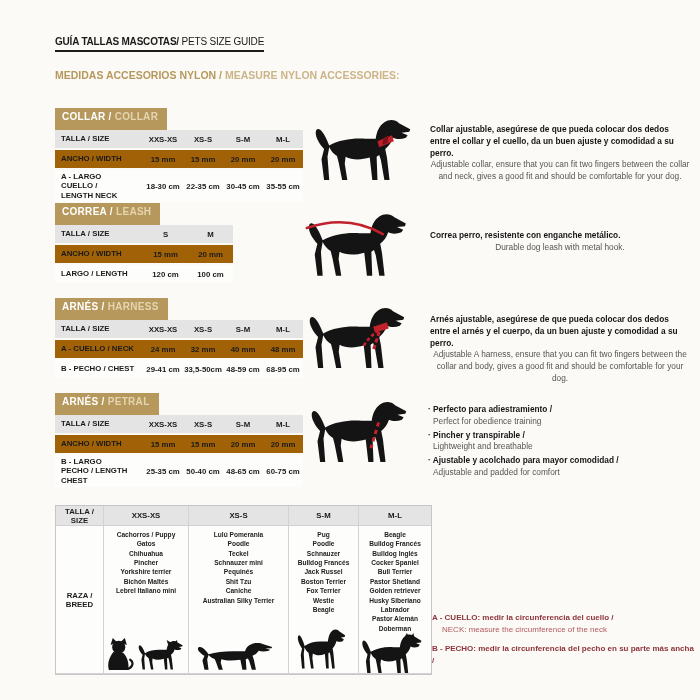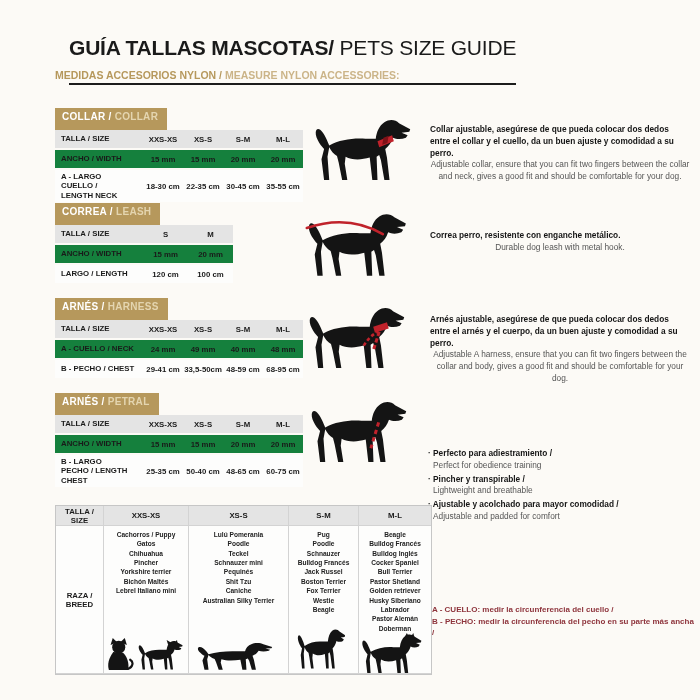--- a/index.html
+++ b/index.html
@@ -2,53 +2,53 @@
 <html><head>
 <meta charset="utf-8">
 <style>
   html,body { margin:0; padding:0; }
   .canvas {
     position:relative; width:700px; height:700px; background:#fcfaf6;
     font-family:"Liberation Sans", sans-serif; color:#1a1a1a; overflow:hidden;
   }
   
   .title {
-    position:absolute; left:69px; top:36px; font-size:21px; letter-spacing:-0.2px;
-    border-bottom:2px solid #1c1c1c; padding-bottom:23px; white-space:nowrap;
+    position:absolute; left:55px; top:36px; font-size:10px; letter-spacing:-0.2px;
+    border-bottom:2px solid #1c1c1c; padding-bottom:3px; white-space:nowrap;
   }
   .title .b { font-weight:bold; }
   .subtitle { position:absolute; left:55px; top:69px; font-size:10.5px; font-weight:bold; white-space:nowrap; }
   .subtitle .p1 { color:#b6985c; }
   .subtitle .p2 { color:#cbb488; }
   
   .badge {
     position:absolute; background:#b6985c; color:#fff; font-weight:bold;
     font-size:10px; padding:3px 9px 11px 7px; letter-spacing:0.3px; white-space:nowrap;
   }
   .badge .p2 { color:#e4d5b0; }
   
   .sizetable { position:absolute; }
   .trow { display:flex; margin-bottom:2px; }
   .trow.r1 { background:#e4e4e4; }
-  .trow.r2 { background:#15803d; }
+  .trow.r2 { background:#a16207; }
   .trow.r3 { background:#fdfdfc; }
   .lab {
     width:88px; min-height:18px; padding:2px 2px 2px 6px; box-sizing:border-box;
     font-weight:bold; font-size:7.8px; display:flex; align-items:center; line-height:1.2;
   }
   .val {
     width:40px; min-height:18px; font-size:7.8px; font-weight:bold;
     display:flex; align-items:center; justify-content:center; text-align:center;
   }
   .w3 .val { width:45px; }
   
   .desc { position:absolute; width:260px; font-size:8.3px; line-height:1.42; }
   .desc .es { font-weight:bold; color:#151515; }
   .desc .en { color:#555;text-align:center; }
-  .bullets { position:absolute; width:250px; font-size:8.3px; line-height:1.42;margin-top:44px; }
+  .bullets { position:absolute; width:250px; font-size:8.3px; line-height:1.42; }
   .bullets .es { font-weight:bold; color:#151515; }
   .bullets .es::before { content:"· "; }
   .bullets .en { color:#555; padding-left:5px; margin-bottom:2px; }
   
   .dogimg { position:absolute; fill:#141414; }
   
   .breeds {
     position:absolute; left:55px; top:505px;
     display:grid; grid-template-columns:48px 85px 100px 70px 72px; grid-template-rows:20px 148px;
     border:1px solid #c6c6c6; background:#fdfdfc;
@@ -59,21 +59,21 @@
     background:#e4e4e4; font-size:7.8px; font-weight:bold;
     display:flex; align-items:center; justify-content:center; text-align:center;
   }
   .bbody { display:flex; flex-direction:column; align-items:center; padding:4px 1px 1px; overflow:hidden; }
   .rowlabel { justify-content:center; font-size:7.8px; font-weight:bold; text-align:center; display:flex; align-items:center; }
   .bl { font-size:6.6px; font-weight:bold; text-align:center; line-height:1.42; color:#222; }
   .sil { margin-top:auto; display:flex; align-items:flex-end; gap:3px; }
   .sil svg { fill:#141414; }
   
   .notes { position:absolute; left:432px; top:604px; width:262px; font-size:8px; line-height:1.45; }
-  .notes .es { color:#8e343c; font-weight:bold; }
+  .notes .es { color:#8e343c; font-weight:bold;margin-top:8px; }
   .notes .en { color:#b0585e; padding-left:10px; }
 </style>
 </head>
 <body>
 
 <svg width="0" height="0" style="position:absolute" aria-hidden="true">
   <defs>
     <path id="dogshape" d="M14,36 C9,31 2,20 5,14 C8,10 13,16 17,25 L20,32 C32,25 48,23 62,24 L74,24 C75,16 78,9 84,5 C90,1 97,2 101,6 L114,13 L113,16 L104,17 L111,20 L109,23 C104,25 98,25 94,23 C92,29 89,33 85,36 L87,46 L90,72 L84,72 L80,49 L78,43 L75,45 L76,72 L70,72 L67,46 C57,49 46,49 39,45 L38,53 L41,72 L35,72 L31,52 L29,44 C25,42 22,38 20,34 L18,45 L20,72 L14,72 L11,48 Z"></path>
     <g id="catshape">
       <polygon points="12,16 16,3 24,11"></polygon>
@@ -166,21 +166,21 @@
     <div class="trow r1">
       <div class="lab">TALLA / SIZE</div>
       <div class="val">XXS-XS</div>
       <div class="val">XS-S</div>
       <div class="val">S-M</div>
       <div class="val">M-L</div>
     </div>
     <div class="trow r2">
       <div class="lab">A - CUELLO / NECK</div>
       <div class="val">24 mm</div>
-      <div class="val">49 mm</div>
+      <div class="val">32 mm</div>
       <div class="val">40 mm</div>
       <div class="val">48 mm</div>
     </div>
     <div class="trow r3">
       <div class="lab">B - PECHO / CHEST</div>
       <div class="val">29-41 cm</div>
       <div class="val">33,5-50cm</div>
       <div class="val">48-59 cm</div>
       <div class="val">68-95 cm</div>
     </div>
@@ -322,16 +322,17 @@
           <use href="#dogshape"></use>
           <polygon points="82,9 87,-0 91,7" fill="#141414"></polygon>
           <polygon points="94,7 99,0 102,10" fill="#141414"></polygon>
         </svg>
       </div>
     </div>
   </div>
 
   <div class="notes">
     <div class="es">A - CUELLO: medir la circunferencia del cuello /</div>
+    <div class="en">NECK: measure the circumference of the neck</div>
     <div class="es">B - PECHO: medir la circunferencia del pecho en su parte más ancha /</div>
   </div>
 
 </div>
 
 </body></html>

